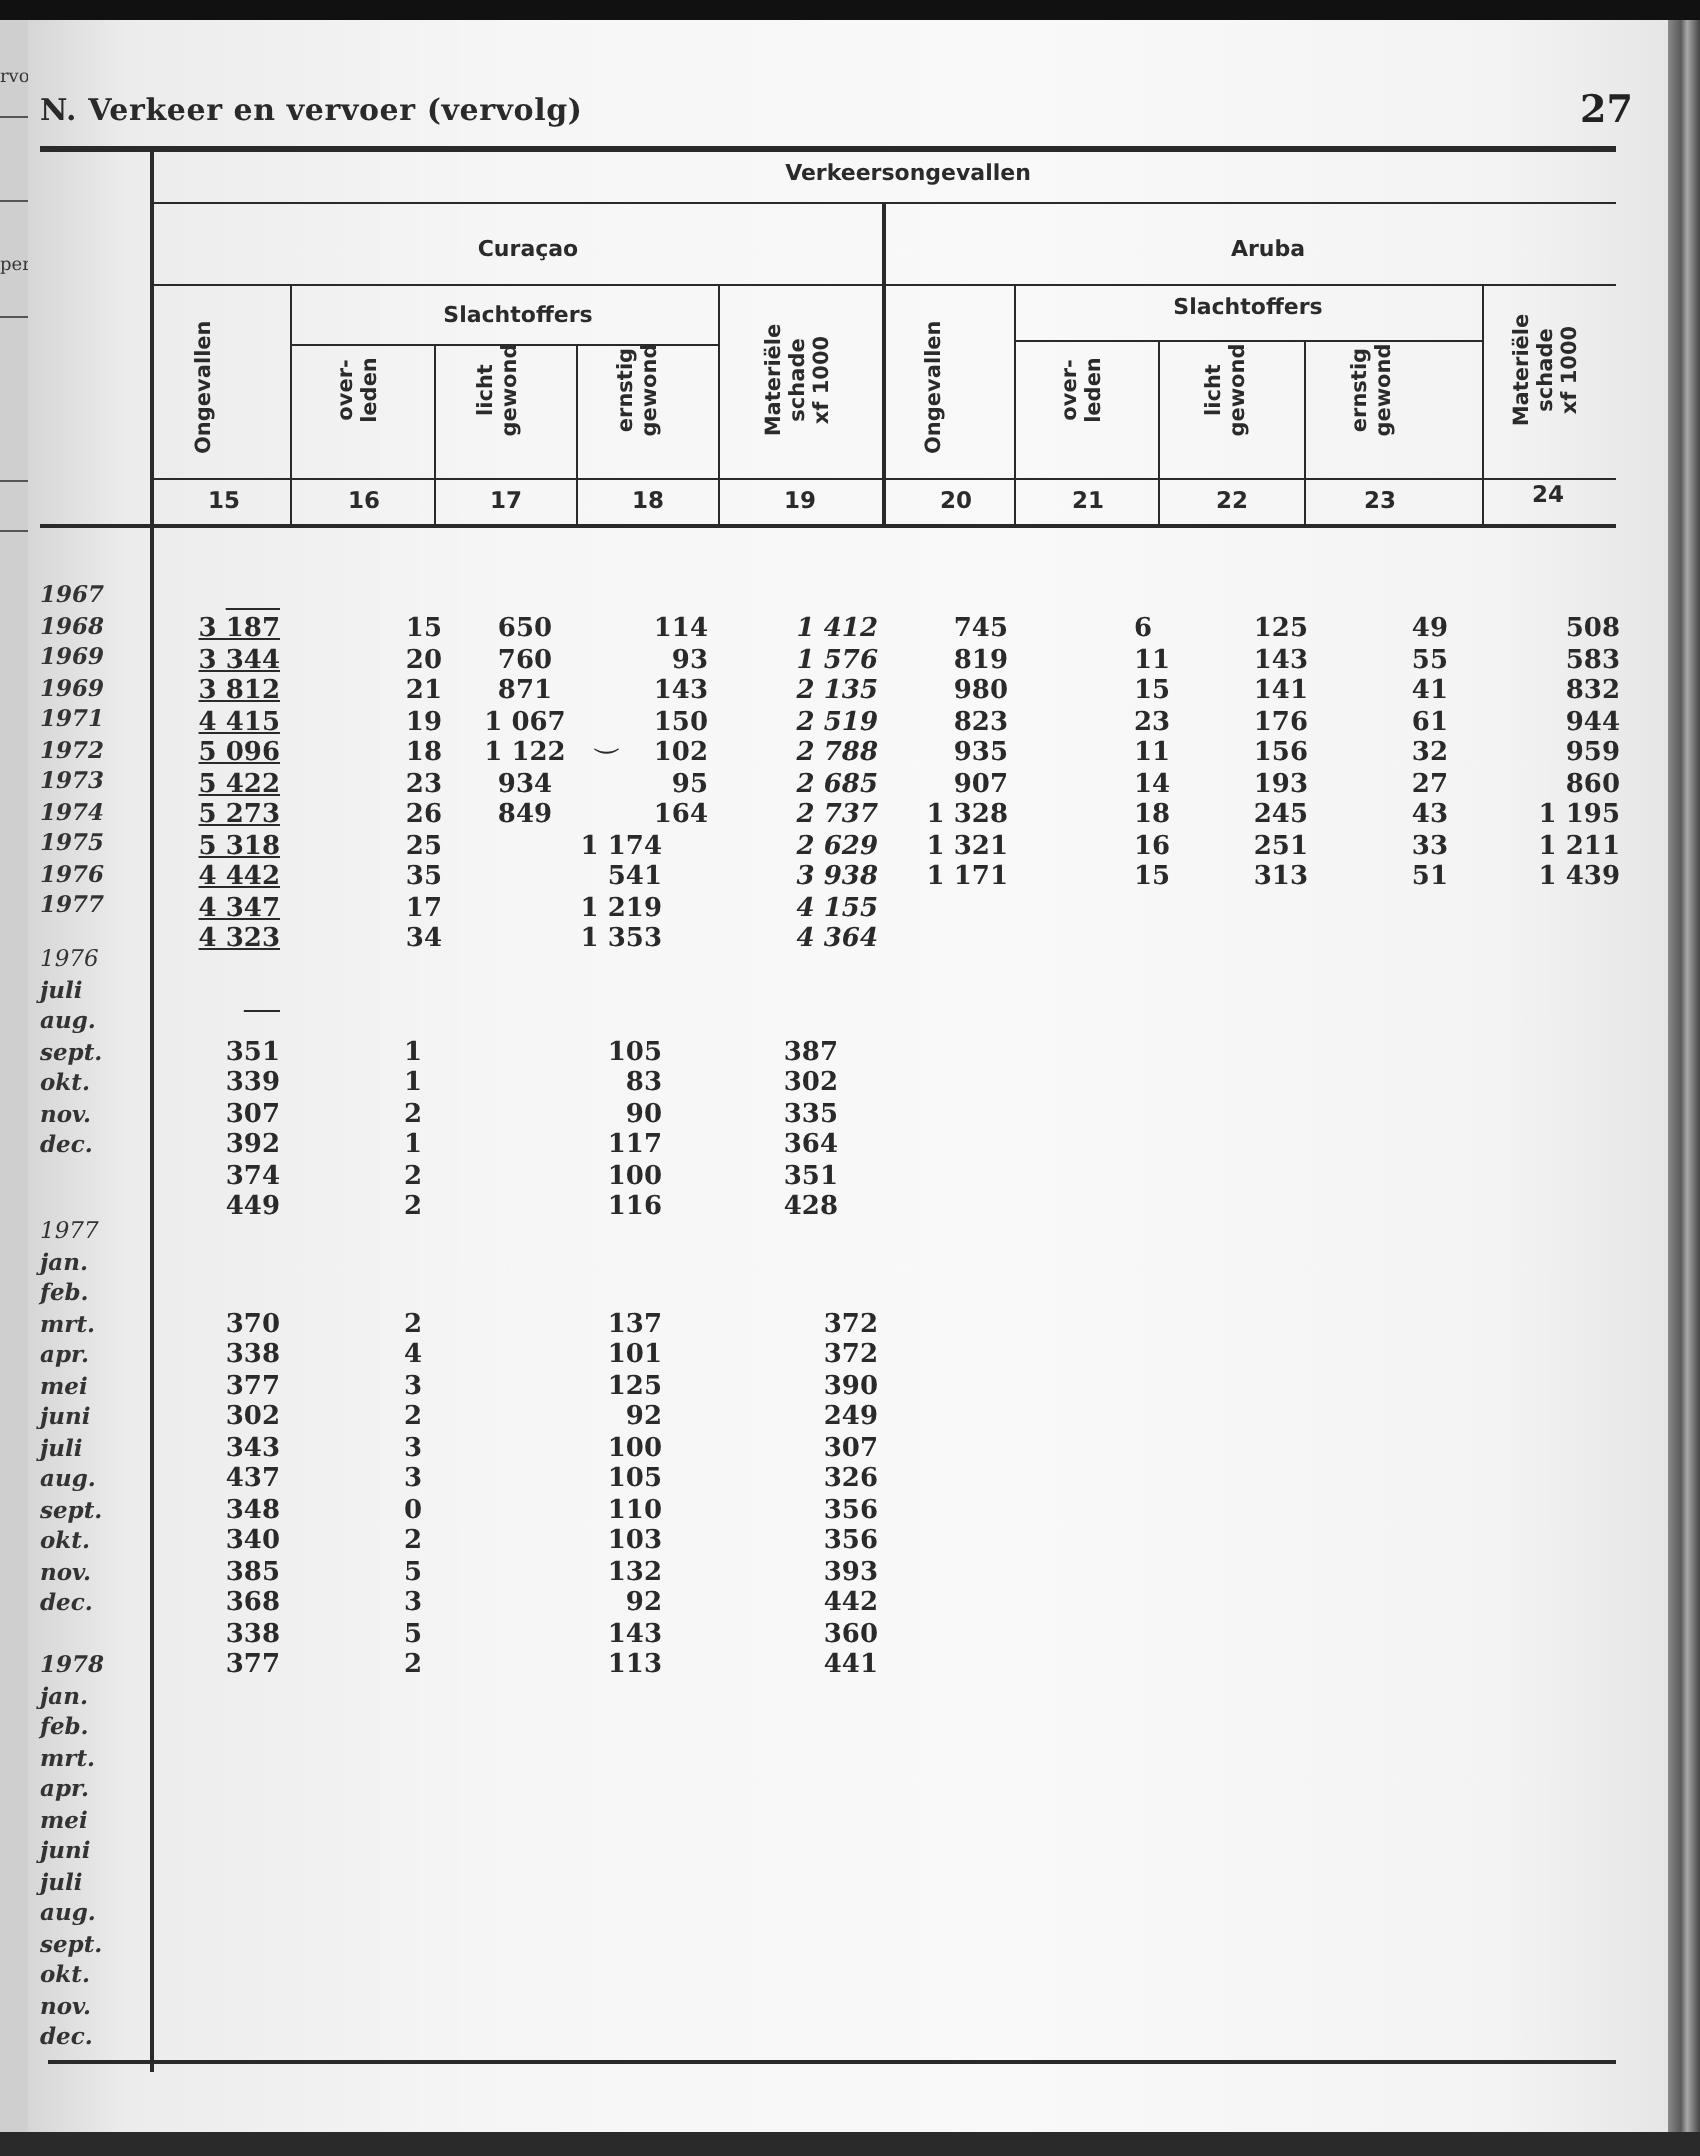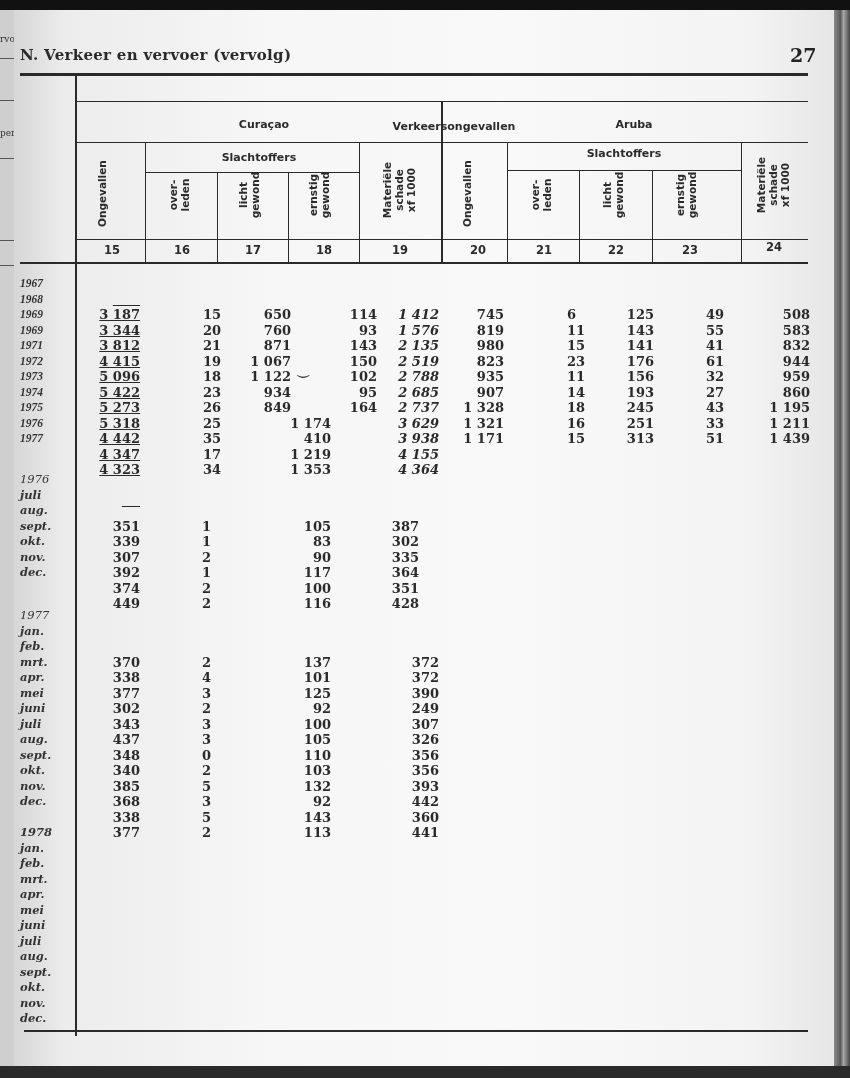--- a/index.html
+++ b/index.html
@@ -53,21 +53,21 @@
 </div>
 
 <div class="page">
   <div class="title">N.  Verkeer en vervoer (vervolg)</div>
   <div class="pagenum">27</div>
 
   <div class="hline" style="left:6px; top:63px; width:788px; height:3px;"></div>
 
   <div class="vline" style="left:61px; top:66px; height:960px;"></div>
 
-  <div class="hdr" style="left:340px; top:70px; width:200px;margin-top:40px;">Verkeersongevallen</div>
+  <div class="hdr" style="left:340px; top:70px; width:200px;">Verkeersongevallen</div>
   <div class="hline" style="left:63px; top:91px; width:731px; height:1px;"></div>
 
   <div class="vline" style="left:427px; top:91px; height:140px;"></div>
   <div class="hdr" style="left:170px; top:108px; width:160px;">Curaçao</div>
   <div class="hdr" style="left:570px; top:108px; width:100px;">Aruba</div>
   <div class="hline" style="left:63px; top:132px; width:731px; height:1px;"></div>
 
   <div class="vline" style="left:131px; top:133px; height:100px; width:1px;"></div>
   <div class="vline" style="left:345px; top:133px; height:100px; width:1px;"></div>
   <div class="hdr" style="left:180px; top:141px; width:130px;">Slachtoffers</div>
@@ -120,51 +120,51 @@
   <div class="vline" style="left:274px; top:230px; height:22px; width:1px;"></div>
   <div class="vline" style="left:345px; top:230px; height:22px; width:1px;"></div>
   <div class="vline" style="left:427px; top:230px; height:22px;"></div>
   <div class="vline" style="left:493px; top:230px; height:22px; width:1px;"></div>
   <div class="vline" style="left:565px; top:230px; height:22px; width:1px;"></div>
   <div class="vline" style="left:638px; top:230px; height:22px; width:1px;"></div>
   <div class="vline" style="left:727px; top:230px; height:22px; width:1px;"></div>
   <div class="hline" style="left:6px; top:252px; width:788px; height:2px;"></div>
 
   <div>
-    <div class="rowlabel" style="top:266px;font-family:Liberation Serif, serif;">
+    <div class="rowlabel" style="top:280px;">
       <div>1967</div>
         <div>1968</div>
         <div>1969</div>
         <div>1969</div>
         <div>1971</div>
         <div>1972</div>
         <div>1973</div>
         <div>1974</div>
         <div>1975</div>
         <div>1976</div>
         <div>1977</div>
     </div>
     <div class="num" style="left:66px; top:266px; width:60px;text-decoration:underline;">
       <div>3 187</div><div>3 344</div><div>3 812</div><div>4 415</div><div>5 096</div><div>5 422</div><div>5 273</div><div>5 318</div><div>4 442</div><div>4 347</div><div>4 323</div>
     </div>
     <div class="num" style="left:165px; top:266px; width:42px;">
       <div>15</div><div>20</div><div>21</div><div>19</div><div>18</div><div>23</div><div>26</div><div>25</div><div>35</div><div>17</div><div>34</div>
     </div>
-    <div class="num" style="left:220px; top:266px; width:57px;">
+    <div class="num" style="left:220px; top:266px; width:57px;text-align:center;">
       <div>650</div><div>760</div><div>871</div><div>1 067</div><div>1 122</div><div>934</div><div>849</div>
     </div>
-    <div class="num" style="left:315px; top:266px; width:48px;">
+    <div class="num" style="left:292px; top:266px; width:48px;">
       <div>114</div><div>93</div><div>143</div><div>150</div><div>102</div><div>95</div><div>164</div>
     </div>
     <div class="tie" style="left:283px; top:352px;">⏝</div>
     <div class="num" style="left:255px; top:374.5px; width:62px;">
-      <div>1 174</div><div>410</div><div>1 219</div><div>1 353</div>
+      <div>1 174</div><div>541</div><div>1 219</div><div>1 353</div>
     </div>
     <div class="num" style="left:360px; top:266px; width:65px;font-style:italic;">
-      <div>1 412</div><div>1 576</div><div>2 135</div><div>2 519</div><div>2 788</div><div>2 685</div><div>2 737</div><div>3 629</div><div>3 938</div><div>4 155</div><div>4 364</div>
+      <div>1 412</div><div>1 576</div><div>2 135</div><div>2 519</div><div>2 788</div><div>2 685</div><div>2 737</div><div>2 629</div><div>3 938</div><div>4 155</div><div>4 364</div>
     </div>
     <div class="num" style="left:440px; top:266px; width:50px;">
       <div>745</div><div>819</div><div>980</div><div>823</div><div>935</div><div>907</div><div>1 328</div><div>1 321</div><div>1 171</div>
     </div>
     <div class="num" style="left:553px; top:266px; width:20px; text-align:left;">
       <div>6</div><div>11</div><div>15</div><div>23</div><div>11</div><div>14</div><div>18</div><div>16</div><div>15</div>
     </div>
     <div class="num" style="left:600px; top:266px; width:40px;">
       <div>125</div><div>143</div><div>141</div><div>176</div><div>156</div><div>193</div><div>245</div><div>251</div><div>313</div>
     </div>

